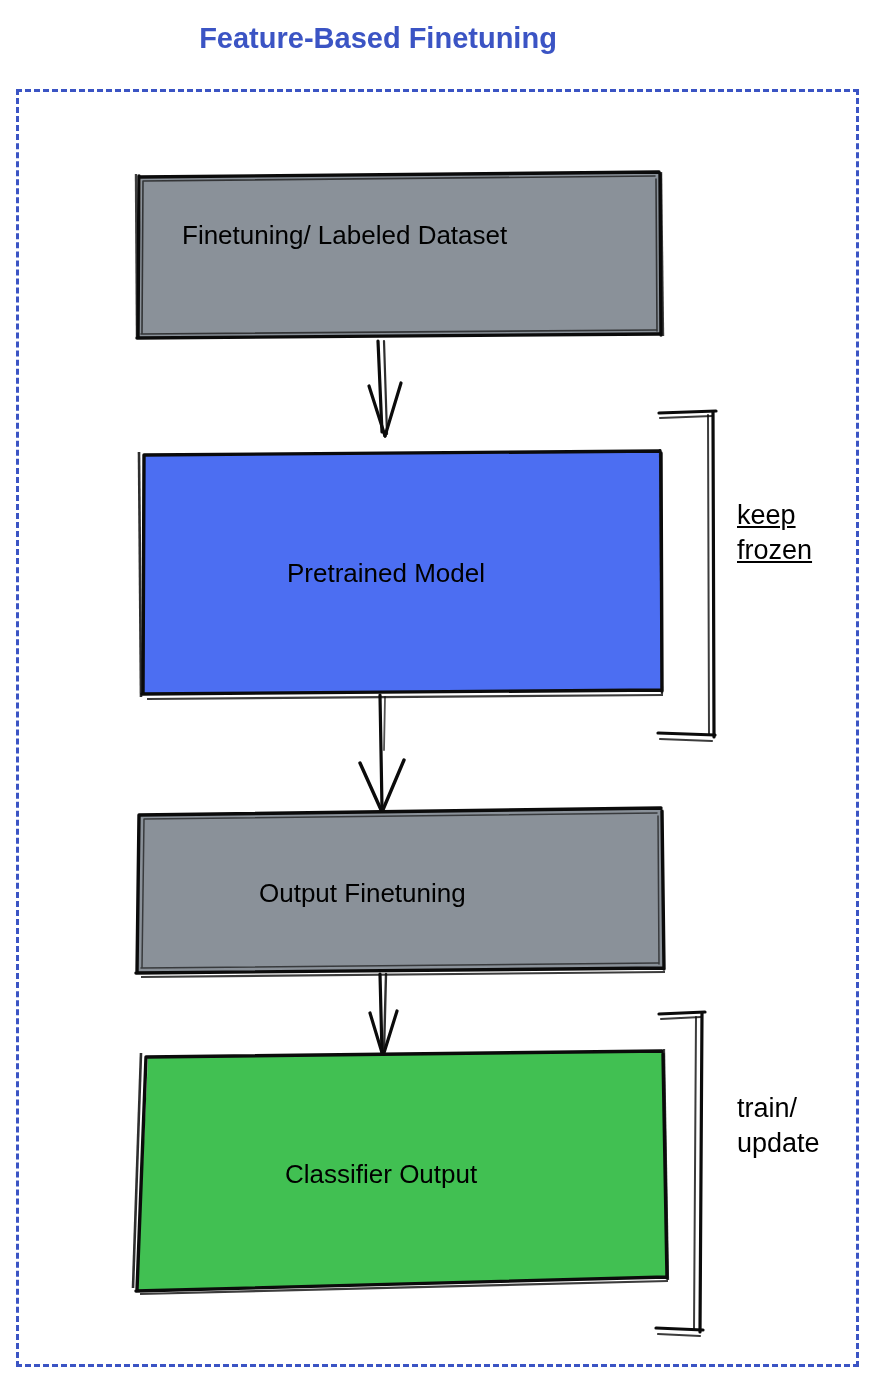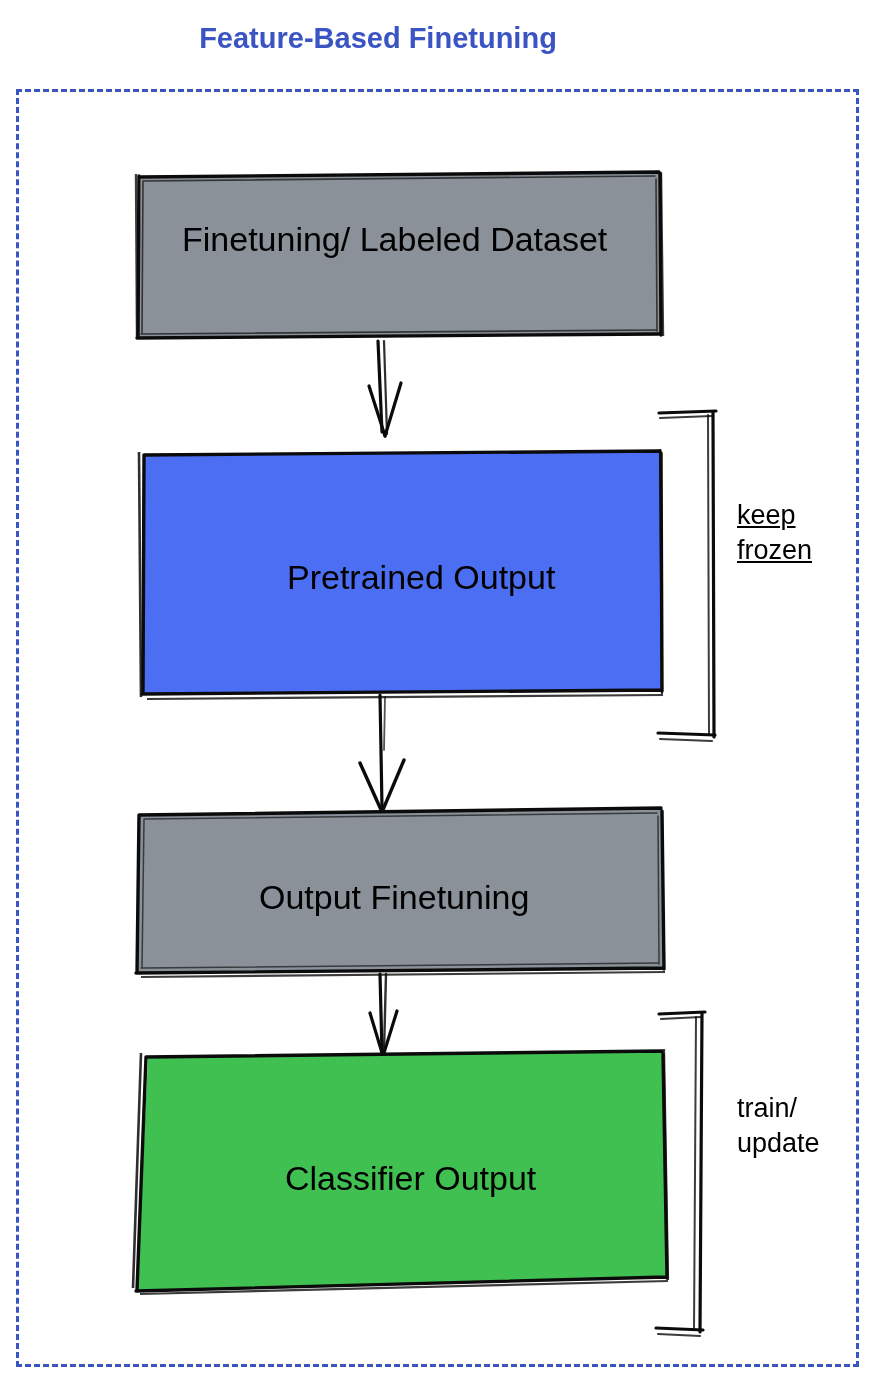--- a/index.html
+++ b/index.html
@@ -50,21 +50,21 @@
     width: 880px;
     height: 1393px;
     pointer-events: none;
   }
   #sketch-layer .hit { pointer-events: auto; }
 
   
   .node-label {
     position: absolute;
     color: #000000;
-    font-size: 34px;
+    font-size: 26px;
     font-family: "Liberation Sans", sans-serif;
     white-space: nowrap;
   }
 
   #label-dataset  { left: 182px; top: 220px; }
   #label-pretrained { left: 287px; top: 558px; }
   #label-embeddings { left: 259px; top: 878px; }
   #label-classifier { left: 285px; top: 1159px; }
 
   
@@ -155,21 +155,21 @@
     <path d="M702,1013 L700,1332" fill="none" stroke="#0b0b0b" stroke-width="3.2" stroke-linecap="round"></path>
     <path d="M696,1017 L694,1329" fill="none" stroke="#0b0b0b" stroke-width="2.0" stroke-linecap="round" opacity="0.8"></path>
     <path d="M656,1328 L703,1330" fill="none" stroke="#0b0b0b" stroke-width="3.2" stroke-linecap="round"></path>
     <path d="M658,1334 L700,1336" fill="none" stroke="#0b0b0b" stroke-width="2.2" stroke-linecap="round" opacity="0.8"></path>
   </g>
 
 </svg>
 
 <div class="node-label" id="label-dataset">Finetuning/ Labeled Dataset</div>
 
-<div class="node-label" id="label-pretrained">Pretrained Output</div>
+<div class="node-label" id="label-pretrained">Pretrained Model</div>
 
 <div class="node-label" id="label-embeddings">Output Finetuning</div>
 
 <div class="node-label" id="label-classifier">Classifier Output</div>
 
 <div class="side-note" id="note-keep-frozen">keep
 frozen</div>
 
 <div class="side-note" id="note-train-update">train/
 update</div>

